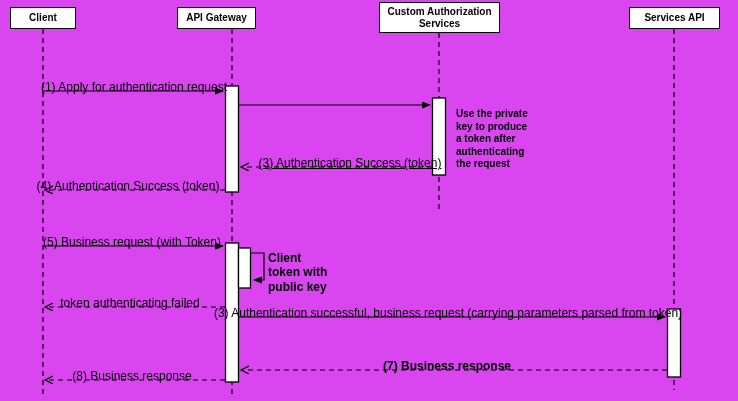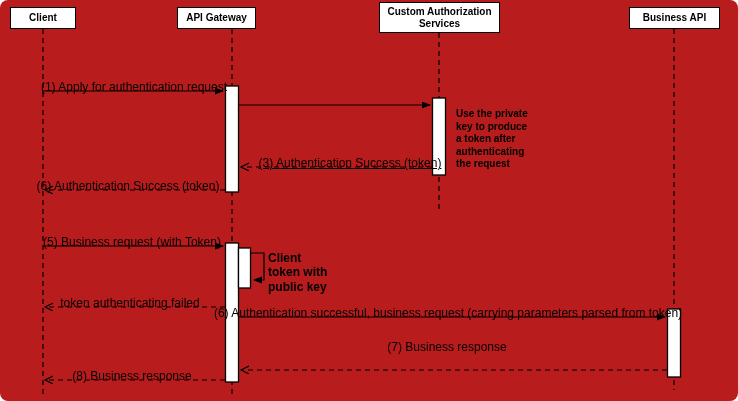--- a/index.html
+++ b/index.html
@@ -1,17 +1,17 @@
 <!DOCTYPE html>
 <html><head>
 <meta charset="utf-8">
 <style>
   html,body{margin:0;padding:0;background:#ffffff;}
-  .diagram{position:relative;width:738px;height:401px;background:#b91c1c;overflow:hidden;
-           font-family:"Liberation Sans",sans-serif;color:#000;border-radius:8px;}
+  .diagram{position:relative;width:738px;height:401px;background:#d946ef;overflow:hidden;
+           font-family:"Liberation Sans",sans-serif;color:#000;}
   .diagram svg{position:absolute;left:0;top:0;}
   .pbox{position:absolute;box-sizing:border-box;border:1.5px solid #000;background:#fff;
         display:flex;align-items:center;justify-content:center;text-align:center;
         font-weight:700;font-size:10px;line-height:1.15;padding:1px 2px;}
   .mlabel{position:absolute;font-size:12px;line-height:1.2;white-space:nowrap;
           transform:translateX(-50%);}
   .mlabel.block{transform:none;white-space:normal;}
   .note{position:absolute;font-size:10px;font-weight:700;line-height:1.25;}
 </style>
 </head>
@@ -55,28 +55,28 @@
   <div class="pbox" style="left:10px;top:7px;width:66px;height:22px;">
     <span>Client</span>
   </div>
   <div class="pbox" style="left:177px;top:7px;width:79px;height:22px;">
     <span>API Gateway</span>
   </div>
   <div class="pbox" style="left:379px;top:2px;width:121px;height:31px;">
     <span>Custom Authorization Services</span>
   </div>
   <div class="pbox" style="left:629px;top:7px;width:91px;height:22px;">
-    <span>Business API</span>
+    <span>Services API</span>
   </div>
 
   <div class="mlabel" style="left:134px;top:80px;">(1) Apply for authentication request</div>
   <div class="mlabel" style="left:350px;top:156px;text-decoration:underline;">(3) Authentication Success (token)</div>
-  <div class="mlabel" style="left:128px;top:179px;">(6) Authentication Success (token)</div>
+  <div class="mlabel" style="left:128px;top:179px;">(4) Authentication Success (token)</div>
   <div class="mlabel" style="left:132px;top:235px;">(5) Business request (with Token)</div>
   <div class="mlabel block" style="left:268px;top:251px;width:64px;font-weight:700;">Client token with public key</div>
   <div class="mlabel" style="left:130px;top:296px;">token authenticating failed</div>
-  <div class="mlabel" style="left:448px;top:306px;">(6) Authentication successful, business request (carrying parameters parsed from token)</div>
-  <div class="mlabel" style="left:447px;top:340px;">(7) Business response</div>
+  <div class="mlabel" style="left:448px;top:306px;">(3) Authentication successful, business request (carrying parameters parsed from token)</div>
+  <div class="mlabel" style="left:447px;top:359px;font-weight:bold;">(7) Business response</div>
   <div class="mlabel" style="left:126px;top:369px;padding-left:12px;">(8) Business response</div>
 
   <div class="note" style="left:456px;top:108px;width:72px;">Use the private key to produce a token after authenticating the request</div>
 
 </div>
 
 </body></html>

